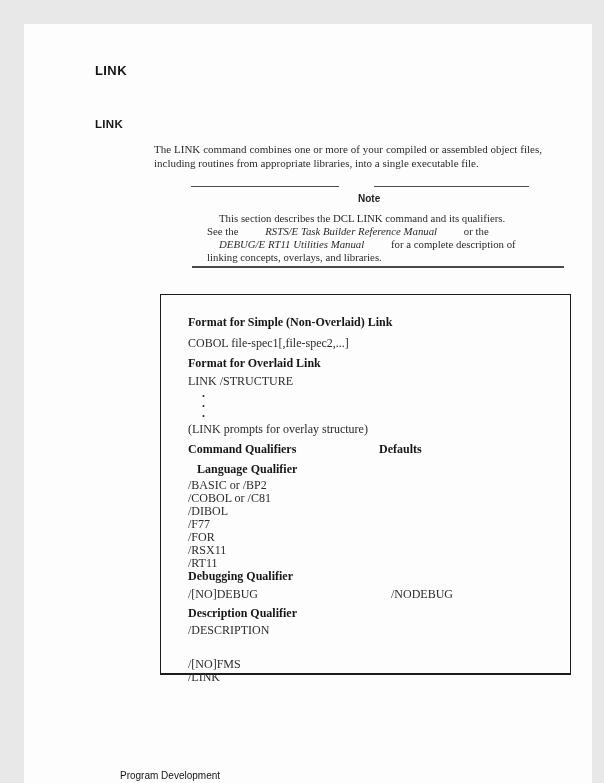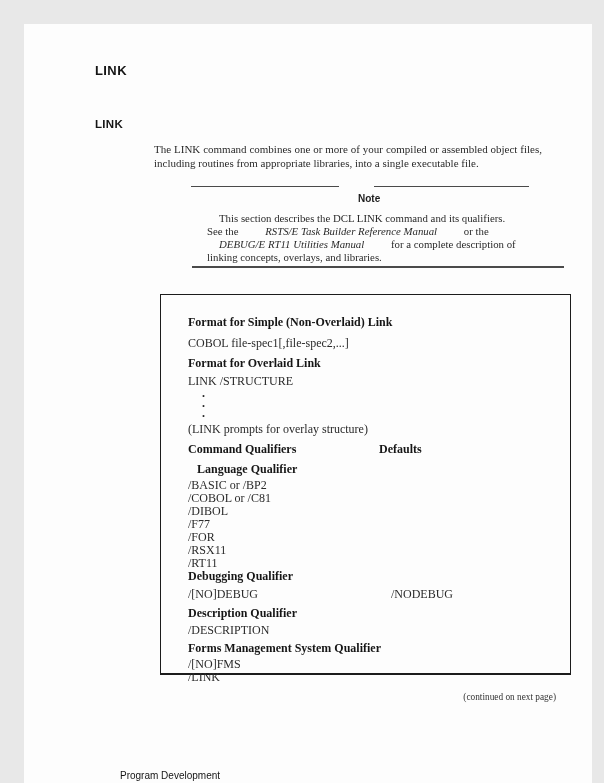--- a/index.html
+++ b/index.html
@@ -107,26 +107,24 @@
 /RSX11
 /RT11</div>
 
     <div class="abs hd" style="left:15px; top:262px;text-align:center;">Debugging Qualifier</div>
     <div class="abs multiline" style="left:15px;  top:281px;">/[NO]DEBUG</div>
     <div class="abs multiline" style="left:199px; top:281px;margin-left:19px;">/NODEBUG</div>
 
     <div class="abs hd" style="left:15px; top:299px;">Description Qualifier</div>
     <div class="abs multiline" style="left:15px; top:317px;">/DESCRIPTION</div>
 
-    <div class="abs hd" style="left:15px; top:334px;">Forms Management System Qualifier</div>
     <div class="abs multiline" style="left:15px; top:351px;">/[NO]FMS
 /LINK</div>
   </div>
 
-  <div class="abs continued">(continued on next page)</div>
 
   <div class="abs footer-num sans">8-24</div>
   <div class="abs footer-title sans">Program Development</div>
 
   <div class="margin-mark" style="left:571px; top:84px;"></div>
   <div class="margin-mark" style="left:574px; top:280px;"></div>
   <div class="margin-mark" style="left:574px; top:391px;"></div>
   <div class="margin-mark" style="left:570px; top:502px;"></div>
 
 </div>

